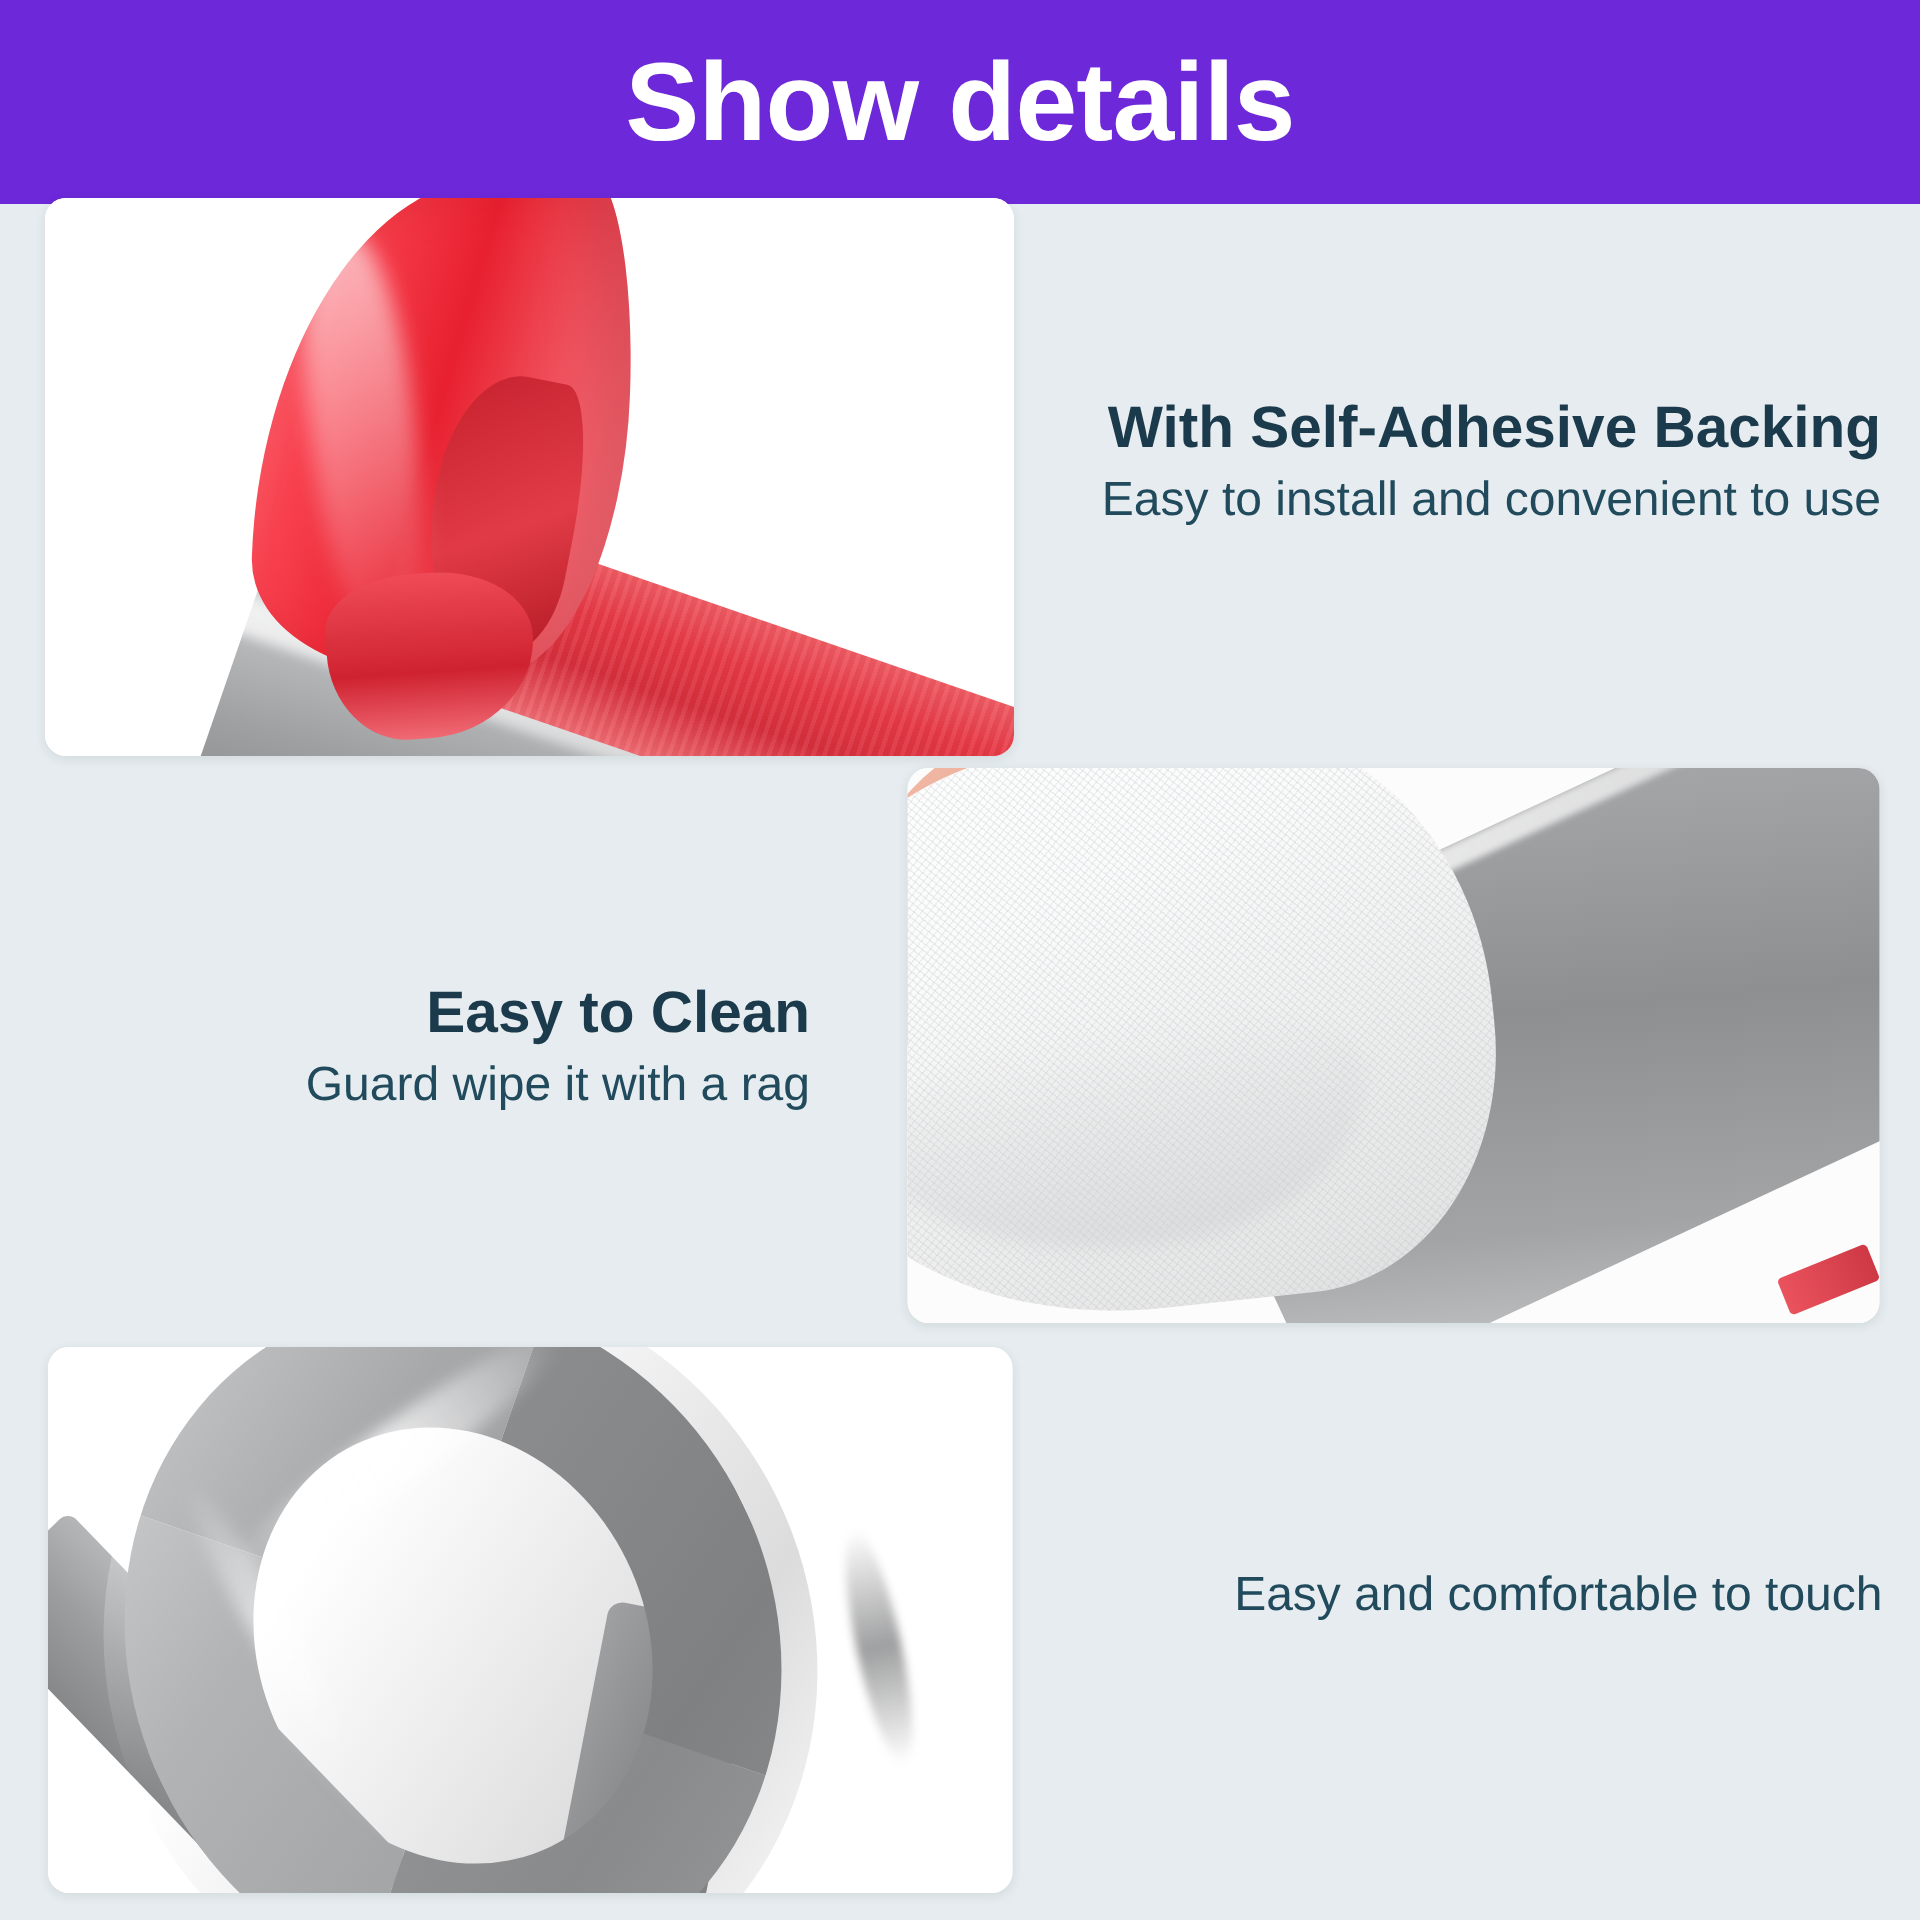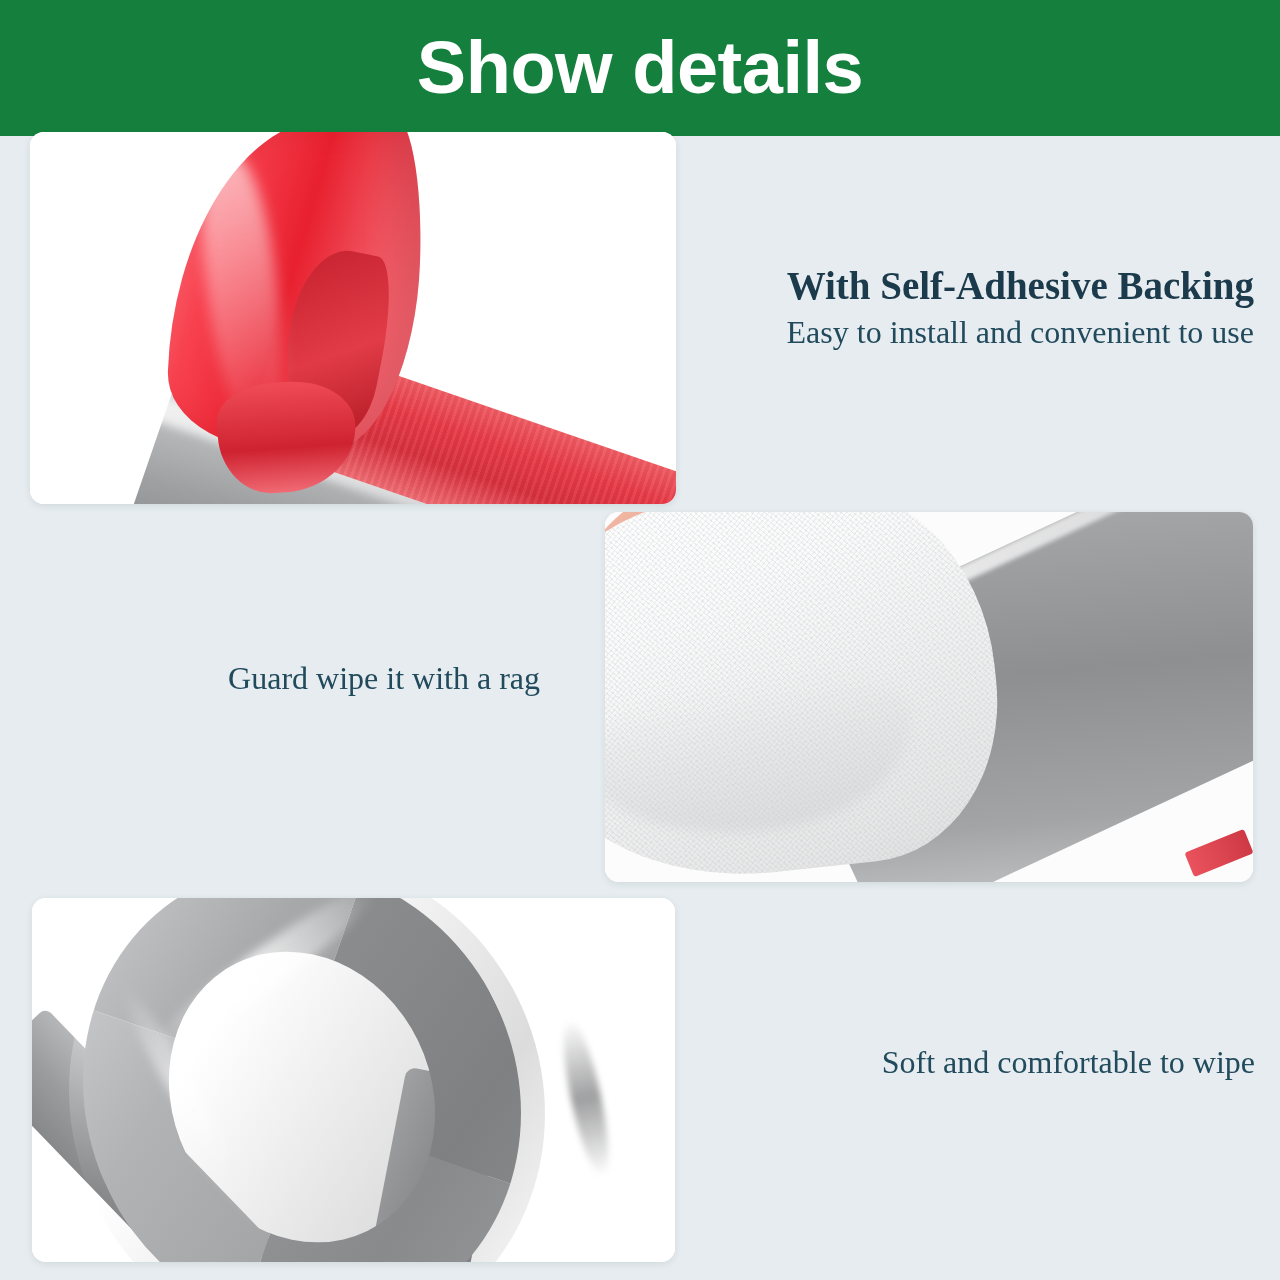--- a/index.html
+++ b/index.html
@@ -15,21 +15,21 @@
     font-family: "Liberation Sans", sans-serif;
     position: relative;
   }
 
   
   .header-bar {
     position: absolute;
     left: 0; top: 0;
     width: 1280px;
     height: 136px;
-    background: #15803d;
+    background: #6d28d9;
     display: flex;
     align-items: center;
     justify-content: center;
   }
   .header-title {
     color: #ffffff;
     font-size: 74px;
     font-weight: 700;
     letter-spacing: -0.5px;
     line-height: 1;
@@ -58,21 +58,21 @@
     color: #1b3a4b;
   }
   .feature-sub {
     font-size: 32px;
     font-weight: 400;
     line-height: 1.25;
     white-space: nowrap;
     color: #214a5c;
     margin-top: 4px;
   }
-  .align-right { text-align: right; font-family: Liberation Serif, serif; }
+  .align-right { text-align: right; }
 
   
   #panel-adhesive { left: 30px; top: 132px; width: 646px; height: 372px; }
 
   .p1-bg { position:absolute; inset:0; background:#ffffff; }
 
   
   .p1-strip {
     position: absolute;
     left: 120px; top: 250px;
@@ -343,29 +343,30 @@
   <div class="p2-strip"></div>
   <div class="p2-strip-edge"></div>
   <div class="p2-red-sliver"></div>
   <div class="p2-finger"></div>
   <div class="p2-fingertip"></div>
   <div class="p2-cloth"></div>
   <div class="p2-cloth-fold"></div>
 </div>
 
 <div class="text-block align-right" id="text-clean">
+  <div class="feature-title">Easy to Clean</div>
   <div class="feature-sub">Guard wipe it with a rag</div>
 </div>
 
 <div class="photo-card" id="panel-flex">
   <div class="p3-bg"></div>
   <div class="p3-tail"></div>
   <div class="p3-leg"></div>
   <div class="p3-loop"></div>
   <div class="p3-shade"></div>
   <div class="p3-crease"></div>
   <div class="p3-highlight"></div>
   <div class="p3-highlight2"></div>
 </div>
 
 <div class="text-block align-right" id="text-flex">
-  <div class="feature-sub">Soft and comfortable to wipe</div>
+  <div class="feature-sub">Easy and comfortable to touch</div>
 </div>
 
 </body></html>

